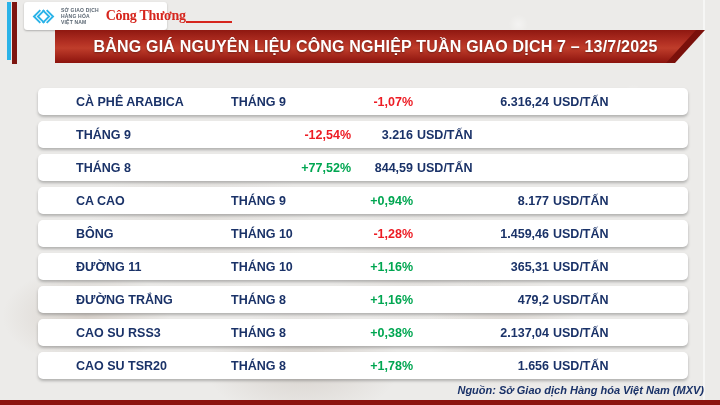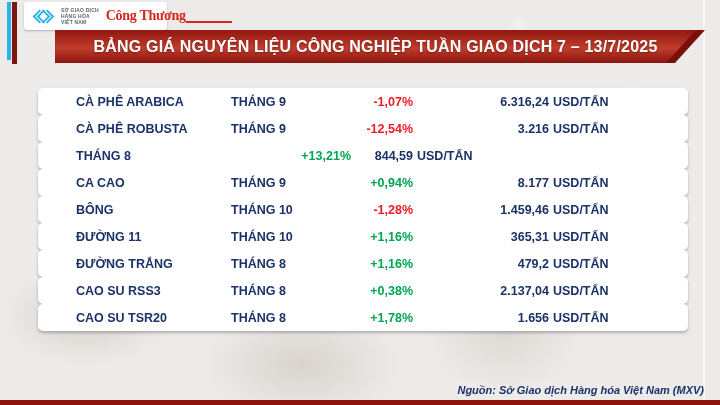--- a/index.html
+++ b/index.html
@@ -60,21 +60,21 @@
     display:flex; align-items:center; justify-content:center;
   }
   .banner-title {
     color:#ffffff; font-weight:700; font-size:16px; letter-spacing:.2px;
     text-shadow:0 1px 2px rgba(0,0,0,.35); white-space:nowrap;
   }
 
   
   .rows { position:absolute; left:38px; top:88px; width:650px; }
   .row {
-    height:27px; background:#ffffff; border-radius:5px;
+    height:27px; margin-bottom:6px; background:#ffffff; border-radius:5px;
     box-shadow:0 2px 3px rgba(90,90,90,.40);
     display:grid; grid-template-columns:155px 120px 62px 136px auto;
     align-items:center; padding-left:38px;
     font-size:12.5px; font-weight:700; color:#1a3268;
   }
   .cell-change { text-align:right; }
   .cell-price  { text-align:right; }
   .cell-unit   { padding-left:4px; }
   .up   { color:#00a651; }
   .down { color:#ed1c24; }
@@ -124,30 +124,29 @@
   <div class="rows" id="rows">
   <div class="row">
     <span class="cell-name">CÀ PHÊ ARABICA</span>
     <span class="cell-month">THÁNG 9</span>
     <span class="cell-change down">-1,07%</span>
     <span class="cell-price">6.316,24</span>
     <span class="cell-unit">USD/TẤN</span>
   </div>
 
   <div class="row">
-    <span class="cell-name">CÀ PHÊ ROBUSTA</span>
     <span class="cell-month">THÁNG 9</span>
     <span class="cell-change down">-12,54%</span>
     <span class="cell-price">3.216</span>
     <span class="cell-unit">USD/TẤN</span>
   </div>
 
   <div class="row">
     <span class="cell-month">THÁNG 8</span>
-    <span class="cell-change up">+13,21%</span>
+    <span class="cell-change up">+77,52%</span>
     <span class="cell-price">844,59</span>
     <span class="cell-unit">USD/TẤN</span>
   </div>
 
   <div class="row">
     <span class="cell-name">CA CAO</span>
     <span class="cell-month">THÁNG 9</span>
     <span class="cell-change up">+0,94%</span>
     <span class="cell-price">8.177</span>
     <span class="cell-unit">USD/TẤN</span>

